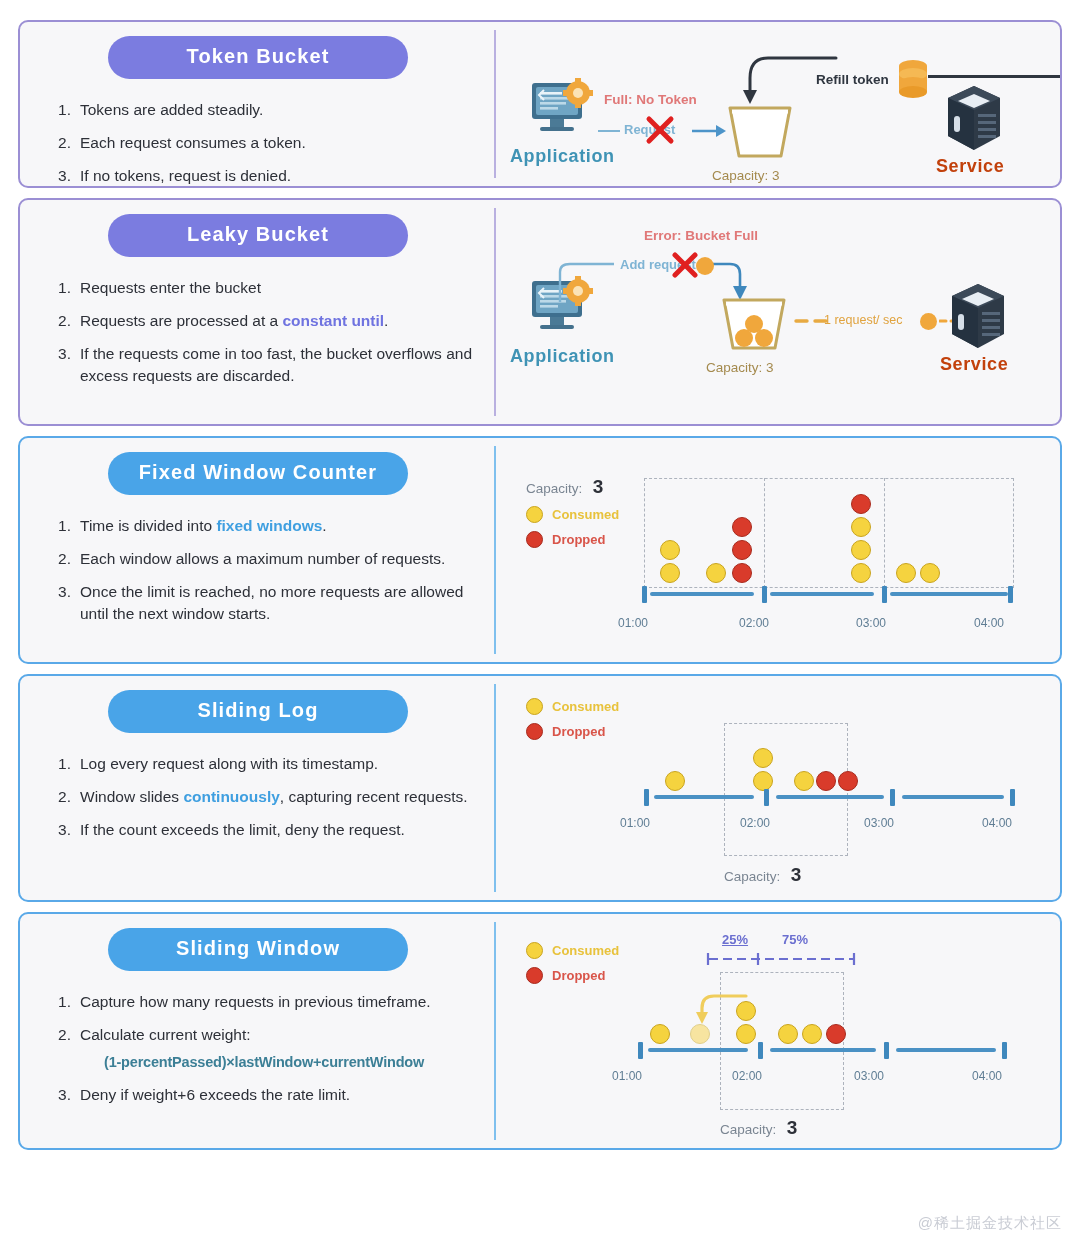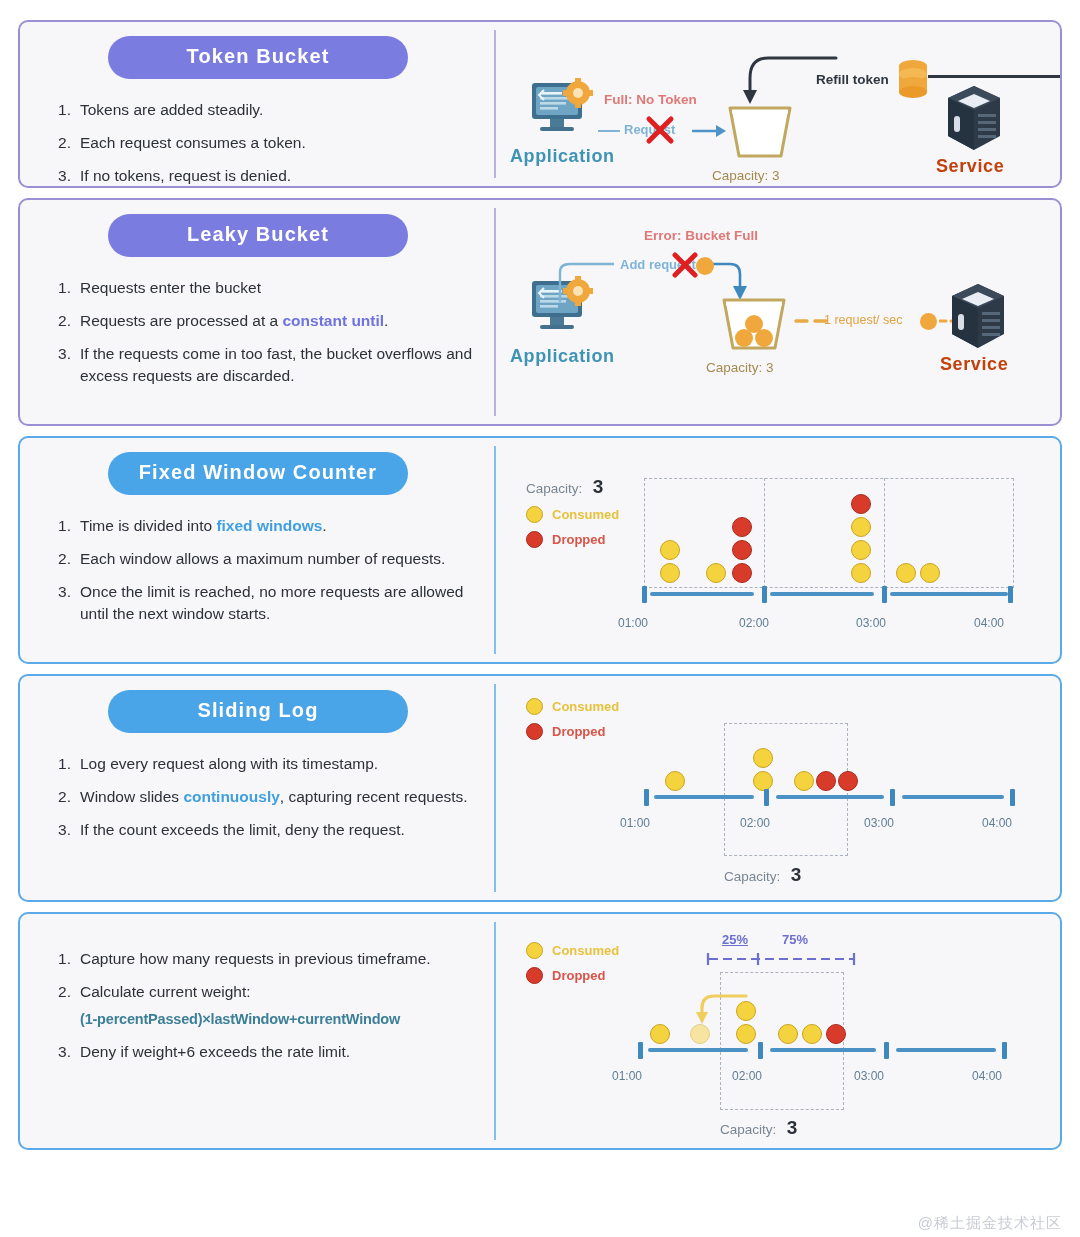--- a/index.html
+++ b/index.html
@@ -74,21 +74,21 @@
     line-height: 1.42;
     color: #2d3038;
   }
   ol.points li::before {
     content: counter(pt) ".";
     position: absolute; left: 0; top: 0;
     color: #2d3038;
   }
   .hl-purple { color: #6f73e0; font-weight: bold; }
   .hl-blue   { color: #3f9fe0; font-weight: bold; }
-  .formula   { color: #3c7f96; font-weight: bold; font-size: 14.5px; letter-spacing: -0.2px; }
+  .formula   { color: #3c7f96; font-weight: bold; font-size: 14.5px; letter-spacing: -0.2px; margin-left: 24px; }
 
   
   .diag { position: absolute; inset: 0; }
   .abs  { position: absolute; }
 
   .lbl-app {
     color: #3f93b5; font-size: 18px; font-weight: bold; letter-spacing: 0.6px;
   }
   .lbl-svc {
     color: #c2410c; font-size: 18px; font-weight: bold; letter-spacing: 0.6px;
@@ -458,20 +458,21 @@
         <div class="abs cap-line" style="left:228px; top:188px;">
           <span class="cap-label">Capacity:</span>
           <span class="cap-value" style="margin-left:6px;">3</span>
         </div>
       </div>
     </div>
   </div>
 
   <div class="card blue" style="height:238px">
     <div class="card-left">
+      <div class="pill blue">Sliding Window</div>
       <ol class="points">
         <li>Capture how many requests in previous timeframe.</li>
         <li>
           <span>Calculate current weight:</span>
           <div class="formula" style="margin-top:6px;">(1-percentPassed)×lastWindow+currentWindow</div>
         </li>
         <li>Deny if weight+6 exceeds the rate limit.</li>
       </ol>
     </div>
     <div class="card-right">

